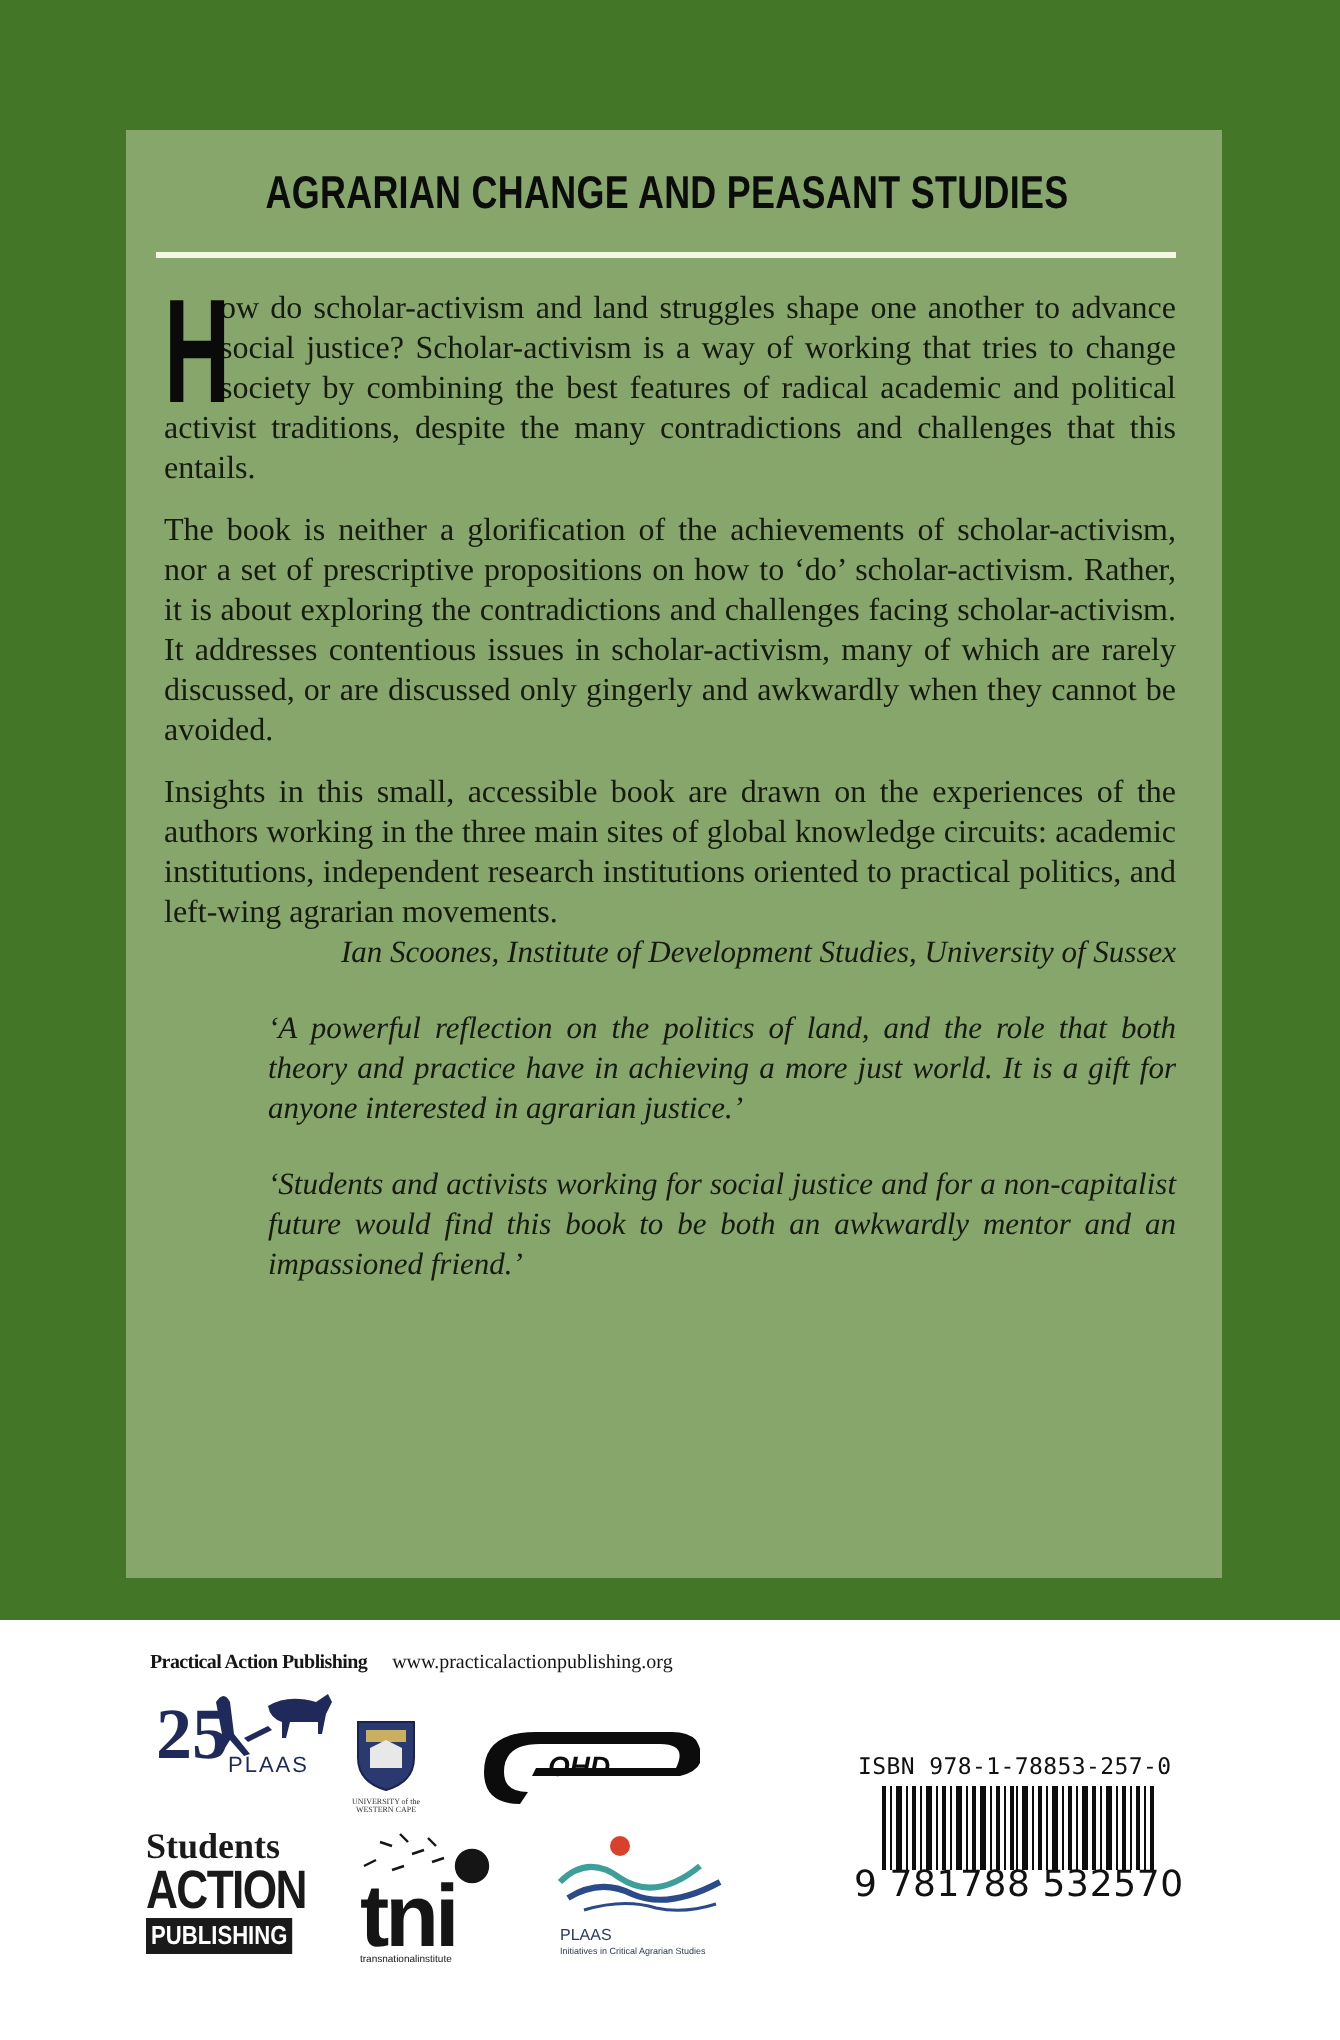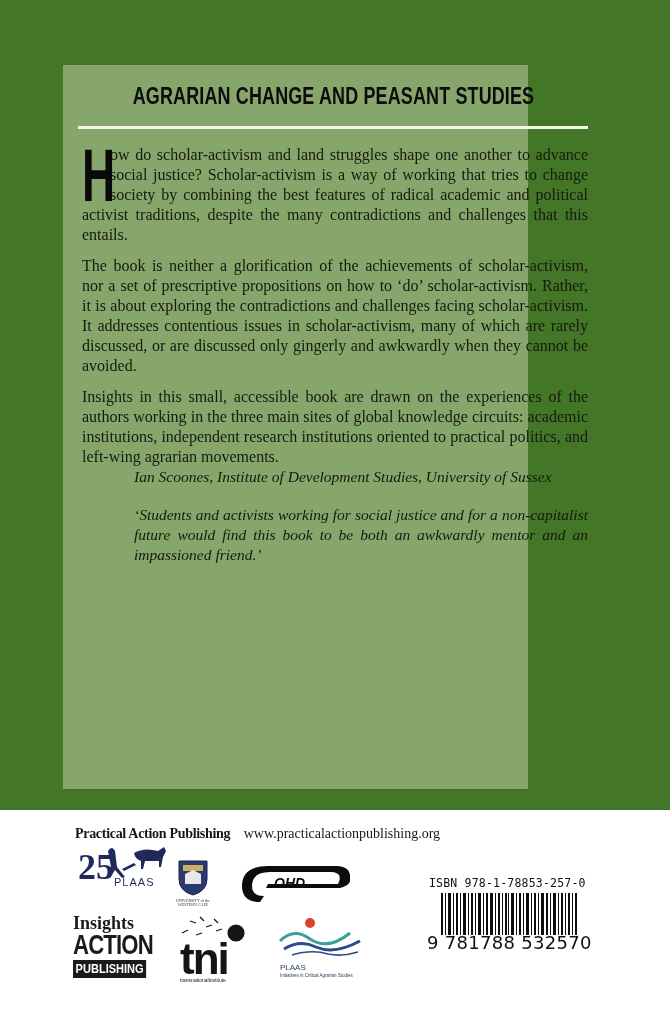--- a/index.html
+++ b/index.html
@@ -4,21 +4,21 @@
   <style>
     * { margin: 0; padding: 0; box-sizing: border-box; }
     html, body { width: 670px; height: 1020px; overflow: hidden; background: #ffffff; }
     body { position: relative; font-family: "DejaVu Serif", "Liberation Serif", serif; }
 
     .cover-band {
       position: absolute; left: 0; top: 0; width: 670px; height: 810px;
       background: #447628;
     }
     .panel {
-      position: absolute; left: 63px; top: 65px; width: 465px; height: 724px;
+      position: absolute; left: 63px; top: 65px; width: 548px; height: 724px;
       background: #86a66c;
       padding: 0 13px;
     }
     .series-title {
       position: absolute; left: 0; top: 18px; width: 541px; text-align: center;
       font-family: "Liberation Sans", sans-serif; font-weight: 700;
       font-size: 23px; letter-spacing: 0.2px; color: #0c0c0c;
       transform: scaleX(0.78); transform-origin: center;
     }
     .title-rule {
@@ -39,25 +39,25 @@
       display: inline-block; transform: scaleX(0.62); transform-origin: left top;
     }
 
     .quotes {
       position: absolute; left: 71px; top: 393px; width: 454px;
       font-family: "Liberation Serif", serif; font-style: italic;
       font-size: 15.5px; line-height: 20px; color: #161a10;
     }
     .quote { margin-bottom: 18px; }
     .quote-text { text-align: justify; }
-    .quote-source { text-align: left; margin-top: 9px; }
+    .quote-source { text-align: right; margin-top: 9px; }
 
     .publisher-line {
       position: absolute; left: 75px; top: 826px;
-      font-family: "Liberation Serif", serif; font-size: 14px; color: #161616;
+      font-family: "Liberation Serif", serif; font-size: 10px; color: #161616;
       white-space: nowrap;
     }
     .publisher-line .pub-name { font-weight: 700; margin-right: 10px; letter-spacing: -0.3px; }
 
     .logo { position: absolute; }
     .logo-plaas { left: 78px; top: 839px; width: 92px; height: 48px; }
     .logo-uwc { left: 175px; top: 859px; width: 36px; height: 48px; }
     .logo-cohd { left: 238px; top: 862px; width: 112px; height: 42px; }
     .logo-pap { left: 73px; top: 914px; width: 80px; height: 72px; }
     .logo-tni { left: 176px; top: 913px; width: 74px; height: 72px; }
@@ -103,20 +103,21 @@
     </p>
     <p>The book is neither a glorification of the achievements of scholar-activism, nor a set of prescriptive propositions on how to ‘do’ scholar-activism. Rather, it is about exploring the contradictions and challenges facing scholar-activism. It addresses contentious issues in scholar-activism, many of which are rarely discussed, or are discussed only gingerly and awkwardly when they cannot be avoided.</p>
     <p>Insights in this small, accessible book are drawn on the experiences of the authors working in the three main sites of global knowledge circuits: academic institutions, independent research institutions oriented to practical politics, and left-wing agrarian movements.</p>
   </div>
 
   <div class="quotes">
     <div class="quote">
       <div class="quote-source">Ian Scoones, Institute of Development Studies, University of Sussex</div>
     </div>
     <div class="quote">
+      <div class="quote-text">‘A powerful reflection on the politics of land, and the role that both theory and practice have in achieving a more just world. It is a gift for anyone interested in agrarian justice.’</div>
     </div>
     <div class="quote">
       <div class="quote-text">‘Students and activists working for social justice and for a non-capitalist future would find this book to be both an awkwardly mentor and an impassioned friend.’</div>
     </div>
   </div>
 </div>
 
 <div class="publisher-line">
   <span class="pub-name">Practical Action Publishing</span>
   <span>www.practicalactionpublishing.org</span>
@@ -144,21 +145,21 @@
 </div>
 
 <div class="logo logo-cohd">
   <svg width="112" height="42" viewBox="0 0 112 42">
     <path d="M30 4 q-26 0 -26 20 q0 16 18 16 l4 -6 q-12 0 -12 -10 q0 -14 18 -14 l60 0 q14 0 8 12 l-70 0 l-2 4 l74 0 q16 -4 8 -18 q-4 -4 -12 -4 z" fill="#0c0c0c"></path>
     <text x="36" y="26" font-family="Liberation Sans, sans-serif" font-weight="700" font-style="italic" font-size="14" fill="#0c0c0c">OHD</text>
   </svg>
 </div>
 
 <div class="logo logo-pap pap-text">
-  <div class="pap-1">Insights</div>
+  <div class="pap-1">Students</div>
   <span class="pap-2">ACTION</span>
   <span class="pap-3">PUBLISHING</span>
 </div>
 
 <div class="logo logo-tni">
   <svg width="74" height="30" viewBox="0 0 74 30" style="position:absolute;left:0;top:0">
     <g stroke="#151515" stroke-width="1.2" fill="#151515">
       <line x1="6" y1="20" x2="12" y2="17"></line>
         <line x1="14" y1="8" x2="20" y2="10"></line>
       <line x1="24" y1="4" x2="28" y2="8"></line>

